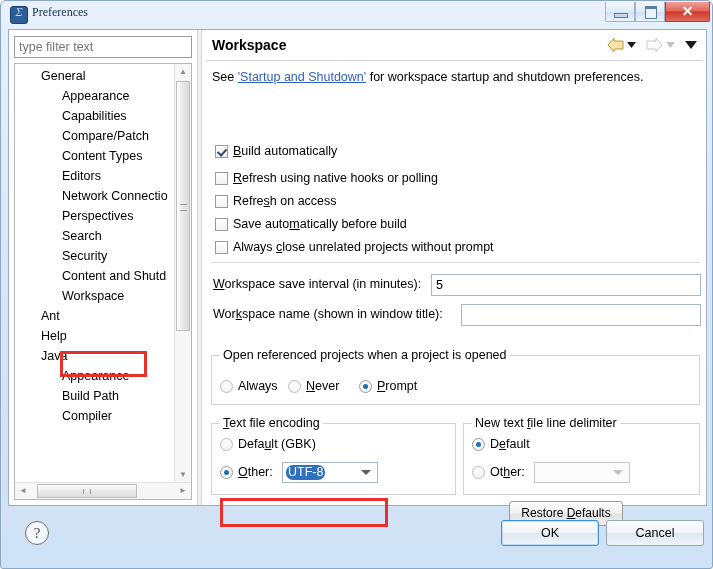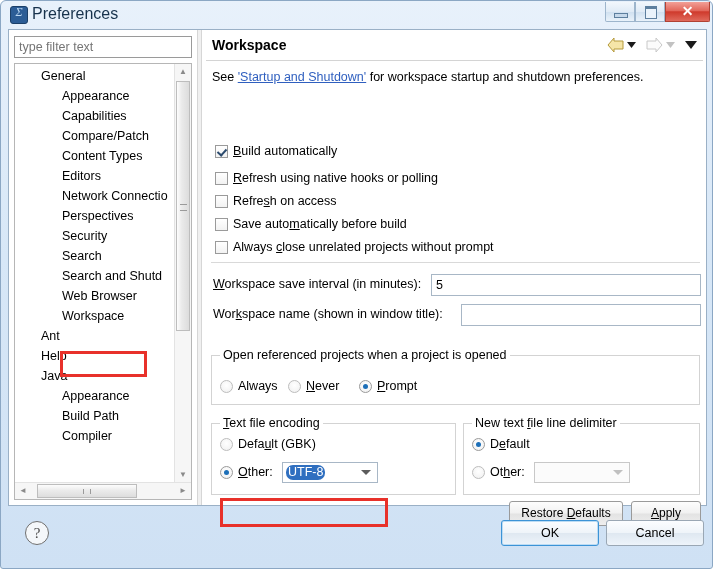--- a/index.html
+++ b/index.html
@@ -48,23 +48,23 @@
     width: 16px;
     text-align: center;
     color: #bcd8f2;
     font-size: 12px;
     font-style: italic;
     font-family: "Liberation Serif", serif;
   }
   #title-text {
     position: absolute;
     left: 31px; top: 4px;
-    font-size: 16px;
+    font-size: 12px;
     color: #17324c;
-    font-family: Liberation Sans, sans-serif;
+    font-family: Liberation Serif, serif;
     white-space: nowrap;
   }
   .winbtn {
     position: absolute;
     top: 1px;
     height: 20px;
     box-sizing: border-box;
     border: 1px solid #9db5cc;
     border-top: none;
     cursor: default;
@@ -537,24 +537,23 @@
       <div id="tree-box">
         <div id="tree-items">
             <div class="tree-item"><span>General</span></div>
             <div class="tree-item lvl2"><span>Appearance</span></div>
             <div class="tree-item lvl2"><span>Capabilities</span></div>
             <div class="tree-item lvl2"><span>Compare/Patch</span></div>
             <div class="tree-item lvl2"><span>Content Types</span></div>
             <div class="tree-item lvl2"><span>Editors</span></div>
             <div class="tree-item lvl2 clipped"><span>Network Connectio</span></div>
             <div class="tree-item lvl2"><span>Perspectives</span></div>
+            <div class="tree-item lvl2"><span>Search</span></div>
             <div class="tree-item lvl2"><span>Security</span></div>
-            <div class="tree-item lvl2"><span>Search</span></div>
-            <div class="tree-item lvl2 clipped"><span>Search and Shutd</span></div>
-            <div class="tree-item lvl2"><span>Web Browser</span></div>
+            <div class="tree-item lvl2 clipped"><span>Content and Shutd</span></div>
             <div class="tree-item lvl2"><span>Workspace</span></div>
             <div class="tree-item"><span>Ant</span></div>
             <div class="tree-item"><span>Help</span></div>
             <div class="tree-item"><span>Java</span></div>
             <div class="tree-item lvl2"><span>Appearance</span></div>
             <div class="tree-item lvl2"><span>Build Path</span></div>
             <div class="tree-item lvl2"><span>Compiler</span></div>
           </div>
 
         <div id="workspace-highlight"></div>
@@ -691,21 +690,20 @@
           <span class="radio-label">Ot<span class="mn">h</span>er:</span>
         </div>
 
         <div class="combo disabled" style="left:70px; top:38px; width:96px;">
           <span class="combo-text"></span>
           <span class="combo-arrow"></span>
         </div>
       </div>
 
       <div class="pgbtn" style="left:306px; top:471px; width:114px;">Restore <span class="mn">D</span>efaults</div>
-      <div class="pgbtn" style="left:428px; top:471px; width:70px;"><span class="mn">A</span>pply</div>
     </div>
   </div>
 
   <div id="footer">
     <div id="help-icon">?</div>
     <div class="dlgbtn" id="btn-ok">OK</div>
     <div class="dlgbtn" id="btn-cancel">Cancel</div>
   </div>
 </div>
 

